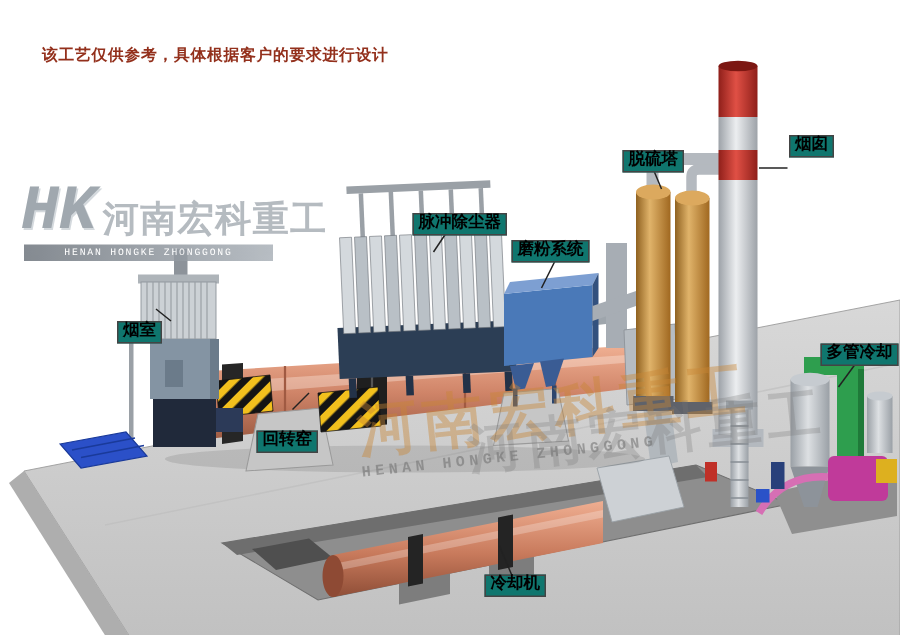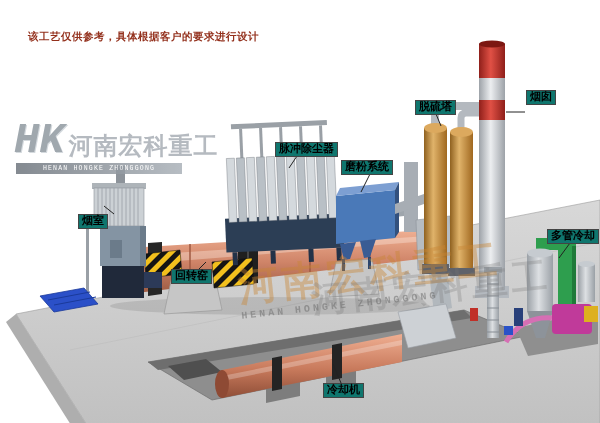--- a/index.html
+++ b/index.html
@@ -260,16 +260,16 @@
   <div class="wm-cn-ghost">河南宏科重工</div>
   <div class="wm-en">HENAN HONGKE ZHONGGONG</div>
 </div>
 
 <div class="lbl" style="left:78px;top:204px;">烟室</div>
 <div class="lbl" style="left:275px;top:132px;">脉冲除尘器</div>
 <div class="lbl" style="left:341px;top:150px;">磨粉系统</div>
 <div class="lbl" style="left:415px;top:90px;">脱硫塔</div>
 <div class="lbl" style="left:526px;top:80px;">烟囱</div>
 <div class="lbl" style="left:547px;top:219px;">多管冷却</div>
-<div class="lbl" style="left:171px;top:259px;">回转窑</div>
+<div class="lbl" style="left:171px;top:277px;">回转窑</div>
 <div class="lbl" style="left:323px;top:373px;">冷却机</div>
 
 </div>
 
 </body></html>

